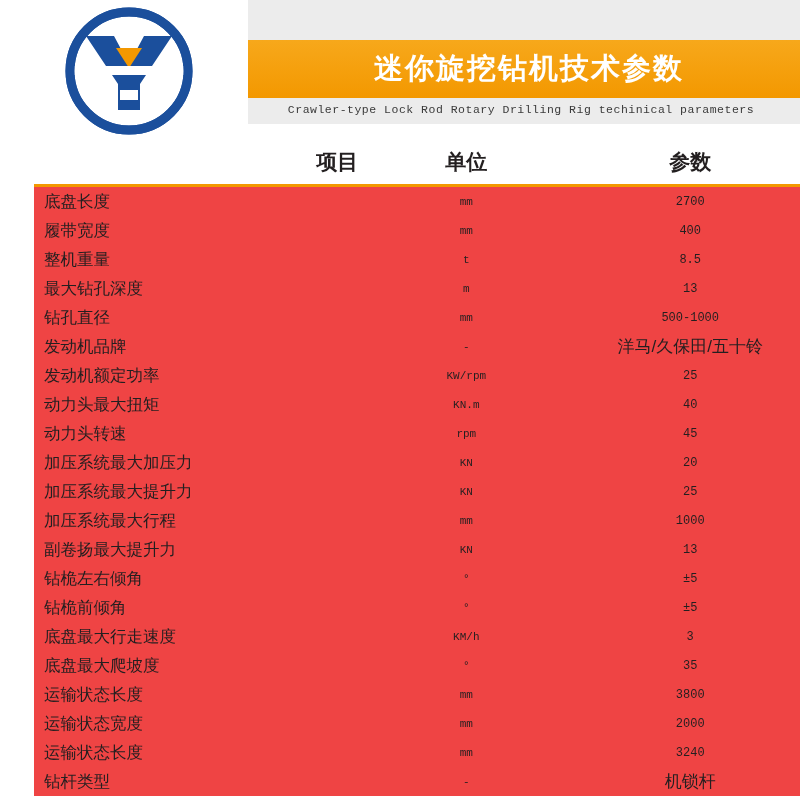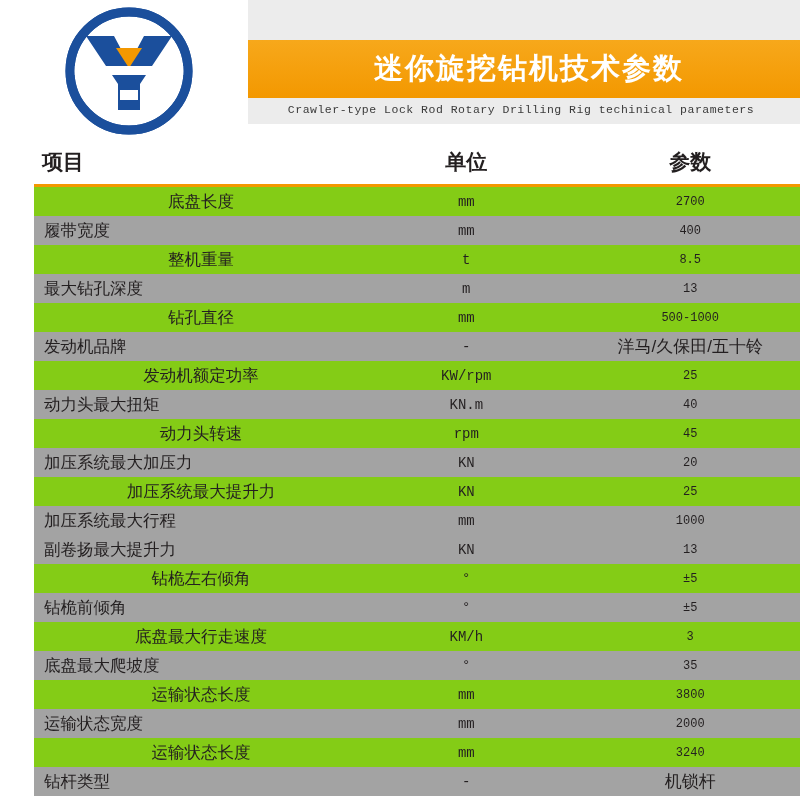--- a/index.html
+++ b/index.html
@@ -110,51 +110,51 @@
 
   table.spec thead th {
     font-size: 21px;
     font-weight: bold;
     color: #231f20;
     padding: 6px 0 8px 0;
     border-bottom: 3px solid #f39800;
     text-align: center;
   }
   table.spec thead th.left {
-    text-align: left;
+    text-align: right;
     padding-left: 8px;
   }
 
   table.spec tbody td {
     font-size: 16.5px;
     padding: 3px 0;
     height: 23px;
     color: #231f20;
     text-align: center;
     vertical-align: middle;
   }
   table.spec tbody td.name {
     text-align: left;
     padding-left: 10px;
     font-size: 16.5px;
   }
   table.spec tbody td.unit {
     font-family: "Liberation Mono", monospace;
-    font-size: 14px;
+    font-size: 11px;
   }
   table.spec tbody td.value {
     font-family: "Liberation Mono", monospace;
     font-size: 12px;
   }
   table.spec tbody td.value.cn {
     font-family: "Liberation Sans", sans-serif;
     font-size: 17px;
   }
-  table.spec tbody tr.odd td { background: #84cc16; text-align: center; }
-  table.spec tbody tr.even td { background: #a3a3a3; }
+  table.spec tbody tr.odd td { background: #ef4444; }
+  table.spec tbody tr.even td { background: #ef4444; }
 
   
   .footer {
     position: absolute;
     left: 0; right: 0;
     bottom: 0;
     height: 34px;
   }
   .footer-note {
     position: absolute;

